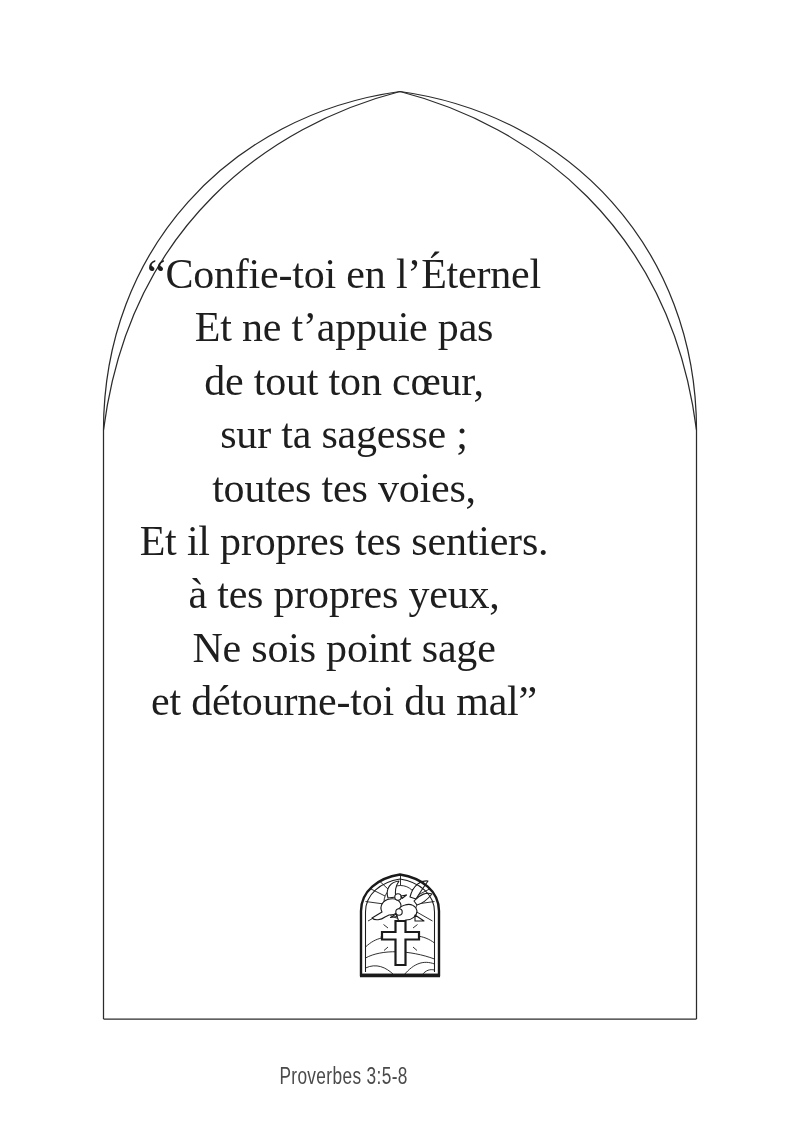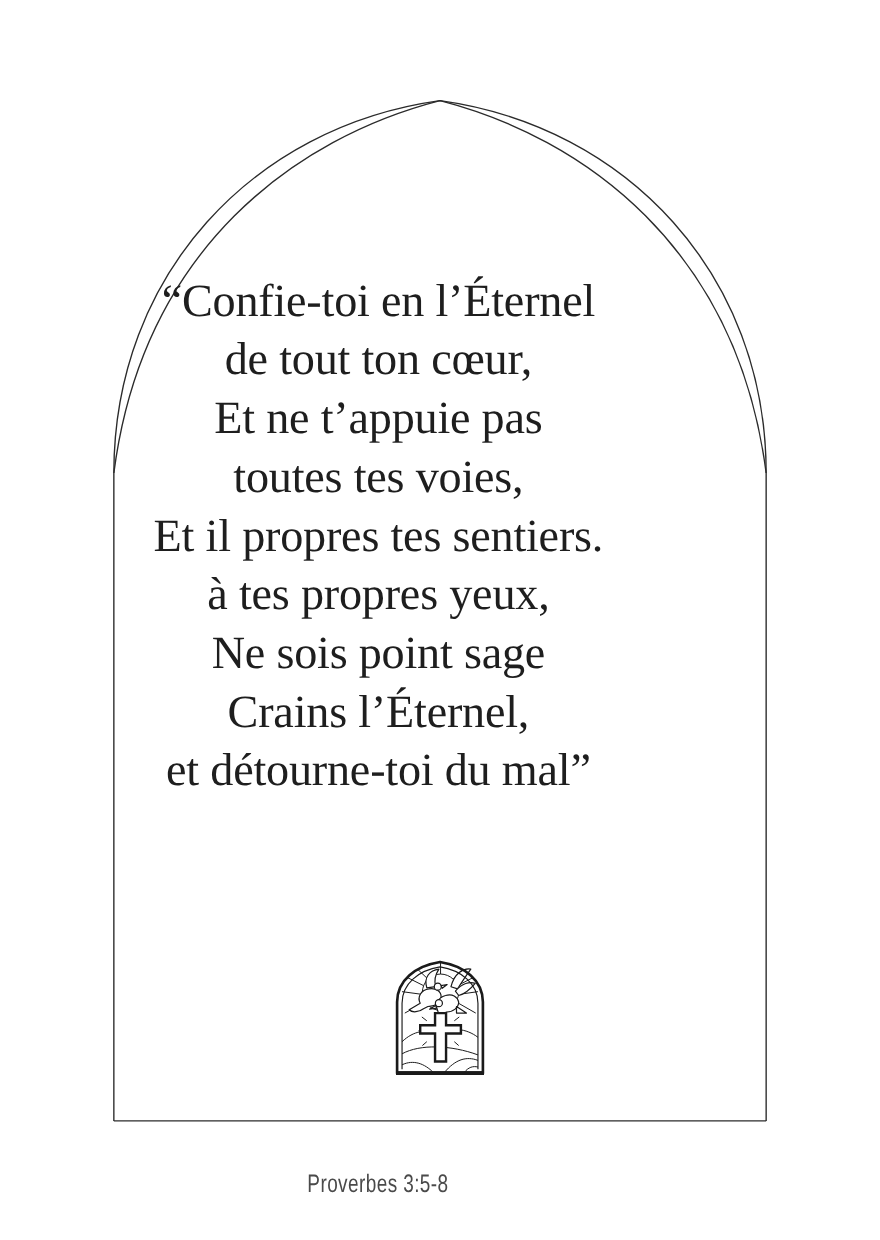--- a/index.html
+++ b/index.html
@@ -54,27 +54,27 @@
 <div class="stage">
 
   <svg class="arch-svg" width="800" height="1127" viewBox="0 0 800 1127" aria-hidden="true">
     <path d="M 103.5,1019 L 103.5,430 C 103.5,250 230,115 400,91.5 C 570,115 696.5,250 696.5,430 L 696.5,1019" style="stroke: rgb(43, 43, 43);"></path>
     <path d="M 103.5,430 C 130,225 270,125 400,91.5 C 530,125 670,225 696.5,430" style="stroke: rgb(43, 43, 43);"></path>
     <line x1="103.5" y1="1019" x2="696.5" y2="1019" style="stroke: rgb(43, 43, 43);"></line>
   </svg>
 
   <div class="verse" style="color: rgb(30, 30, 30);">
       <div class="verse-line">“Confie-toi en l’Éternel</div>
+      <div class="verse-line">Et ne t’appuie pas</div>
       <div class="verse-line">de tout ton cœur,</div>
-      <div class="verse-line">Et ne t’appuie pas</div>
+      <div class="verse-line">sur ta sagesse ;</div>
       <div class="verse-line">toutes tes voies,</div>
       <div class="verse-line">Et il propres tes sentiers.</div>
       <div class="verse-line">à tes propres yeux,</div>
       <div class="verse-line">Ne sois point sage</div>
-      <div class="verse-line">Crains l’Éternel,</div>
       <div class="verse-line">et détourne-toi du mal”</div>
     </div>
 
   <svg class="window-icon" width="84" height="108" viewBox="0 0 84 108" aria-hidden="true">
 
     <g>
       <path class="thin" d="M 42.5,14.5 L 42.5,4"></path>
       <path class="thin" d="M 31,19 L 22,10.5"></path>
       <path class="thin" d="M 54,19 L 63,10.5"></path>
       <path class="thin" d="M 27,25 L 12,17.5"></path>

